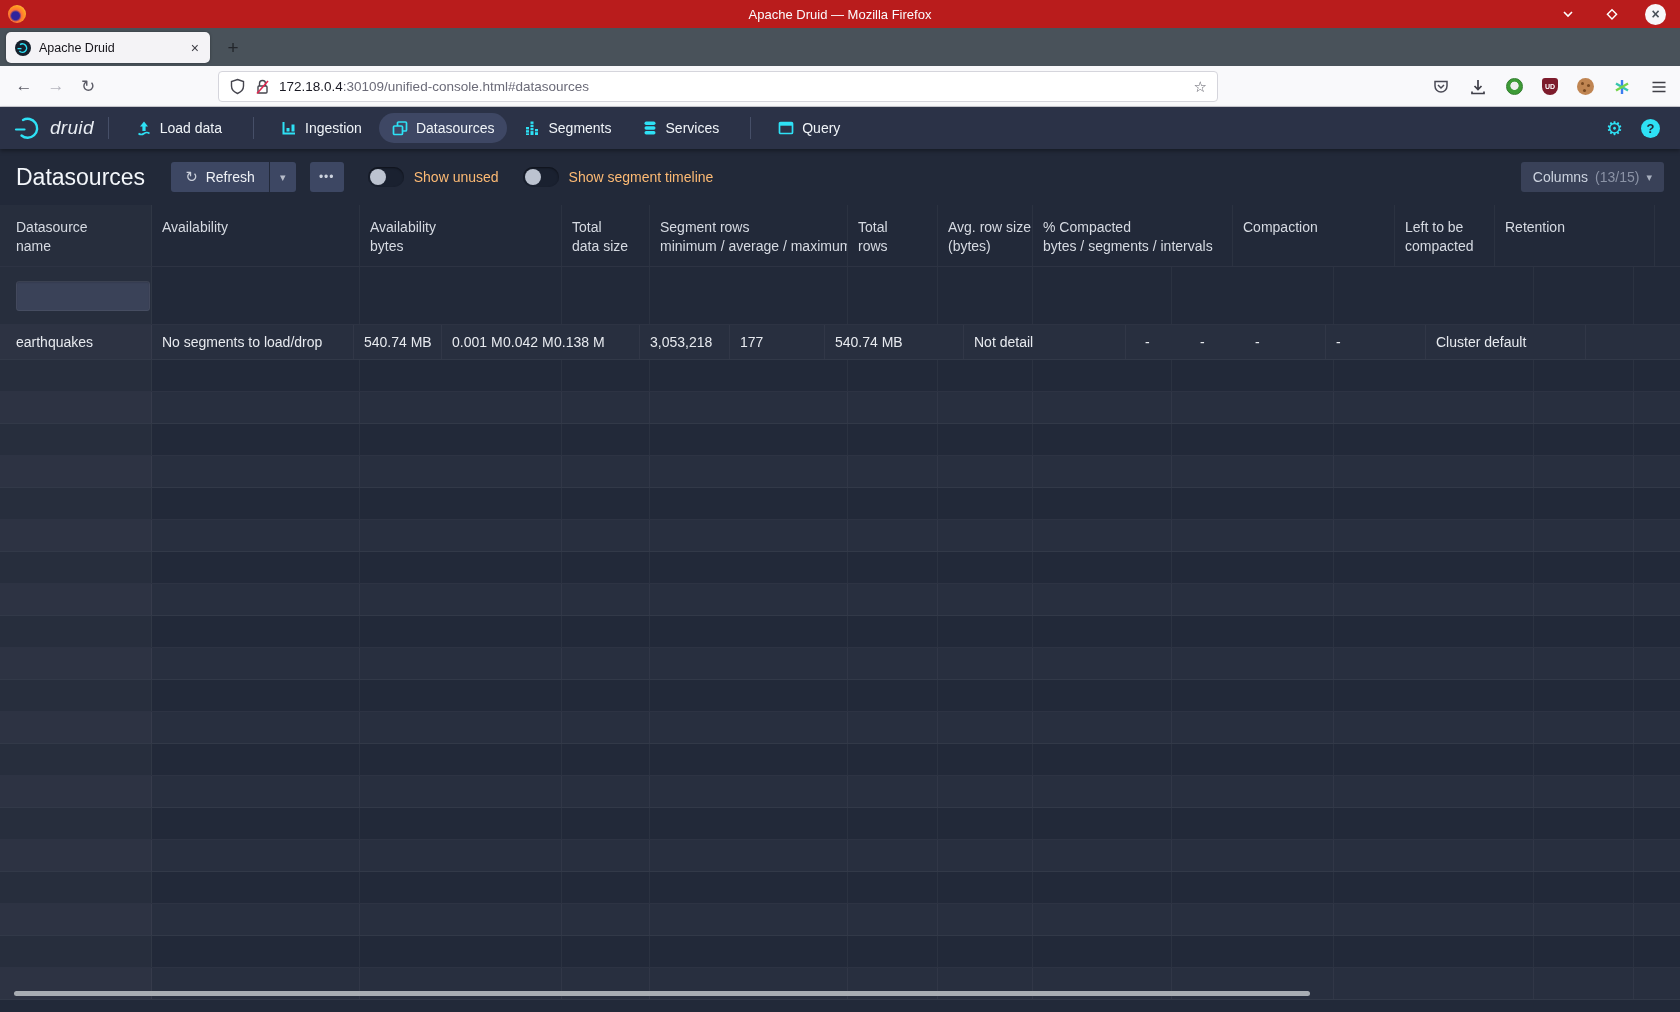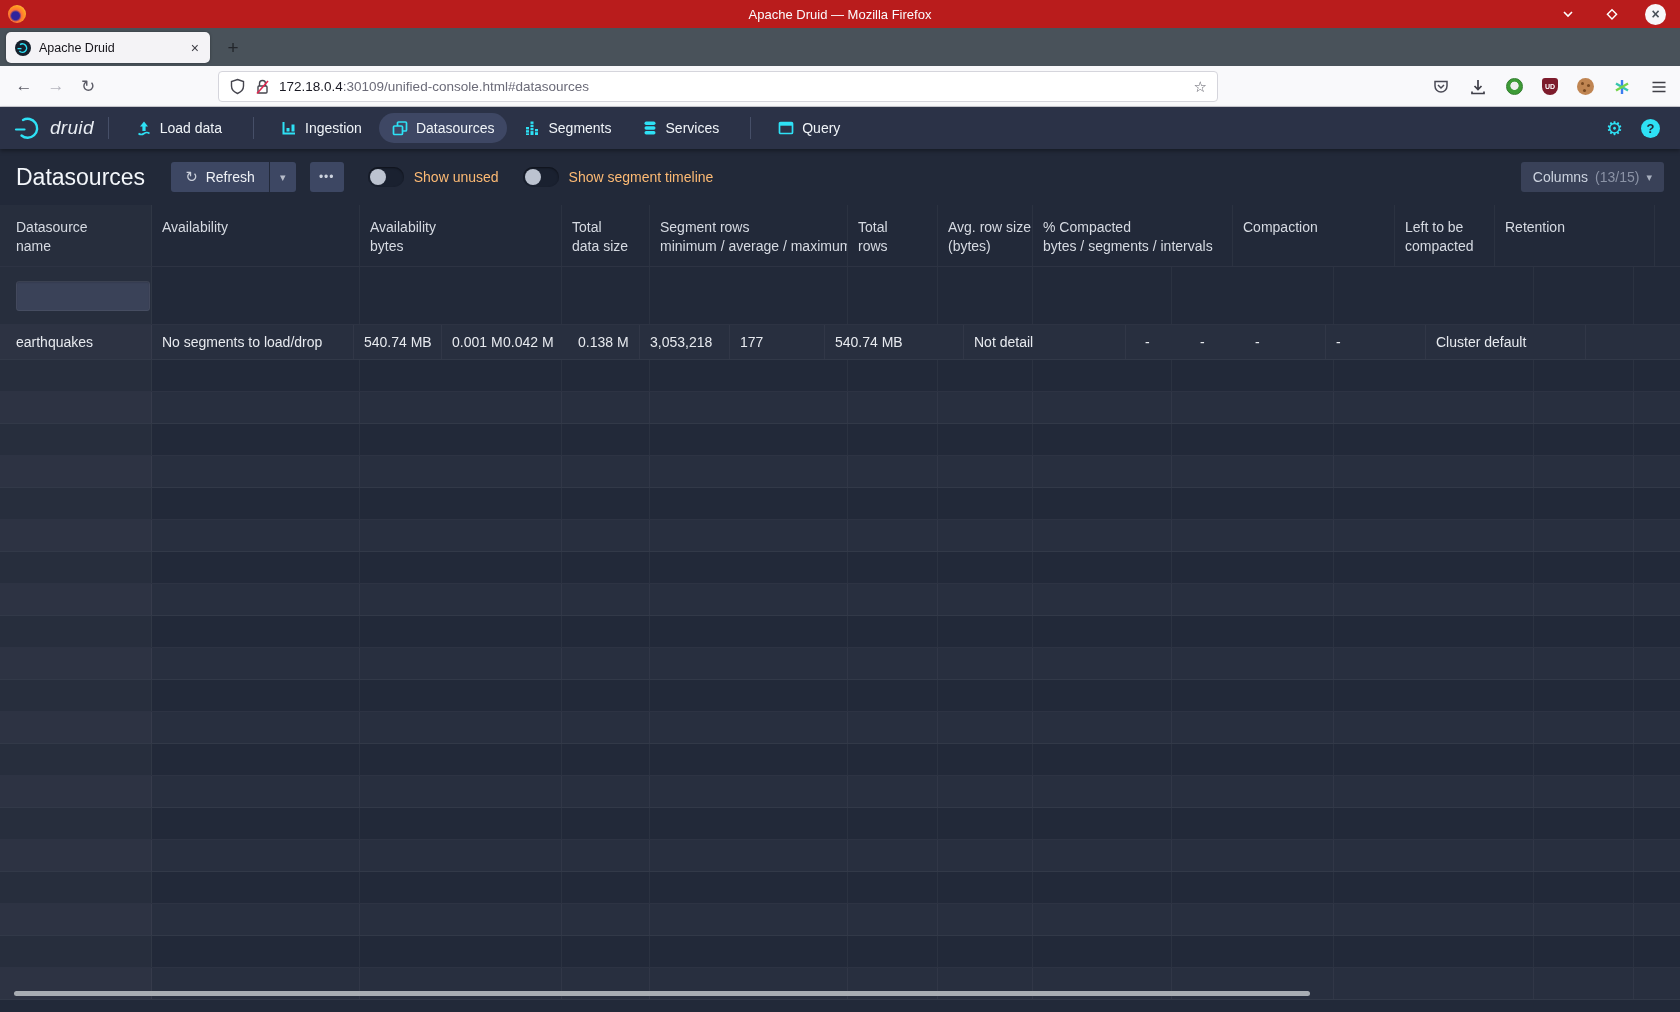--- a/index.html
+++ b/index.html
@@ -91,21 +91,21 @@
   .tfilter { height:58px; }
   .filter-input { width:134px; height:30px; margin-top:14px; background:#3a4258; border:none;
     border-radius:3px; box-shadow:inset 0 0 0 1px rgba(255,255,255,.07), inset 0 1px 2px rgba(0,0,0,.3);
     color:#eef1f6; font-size:14px; padding:0 8px; outline:none; }
   .tdata { height:35px; }
   .tdata .tc { display:flex; align-items:center; color:#e7eaef; font-size:14px; }
   .striped { background:rgba(255,255,255,.03); }
   .dot { width:10px; height:10px; border-radius:50%; background:#4ccf4c; margin-right:8px; flex:none; }
   .link { color:#3da8f5; }
   .seg-val { width:51px; display:inline-block; }
-  .seg-val:last-child { width:60px;padding-left:24px; }
+  .seg-val:last-child { width:60px; }
   .pct-val { width:55px; display:inline-block; }
   .pct-first { margin-left:9px; }
   .tempty { height:32px; }
   .hscrollbar { position:absolute; left:14px; top:991px; width:1296px; height:5px;
     background:#a8adb3; border-radius:2.5px; z-index:9; }
   svg { display:block; }
 </style>
 </head>
 <body>
 

